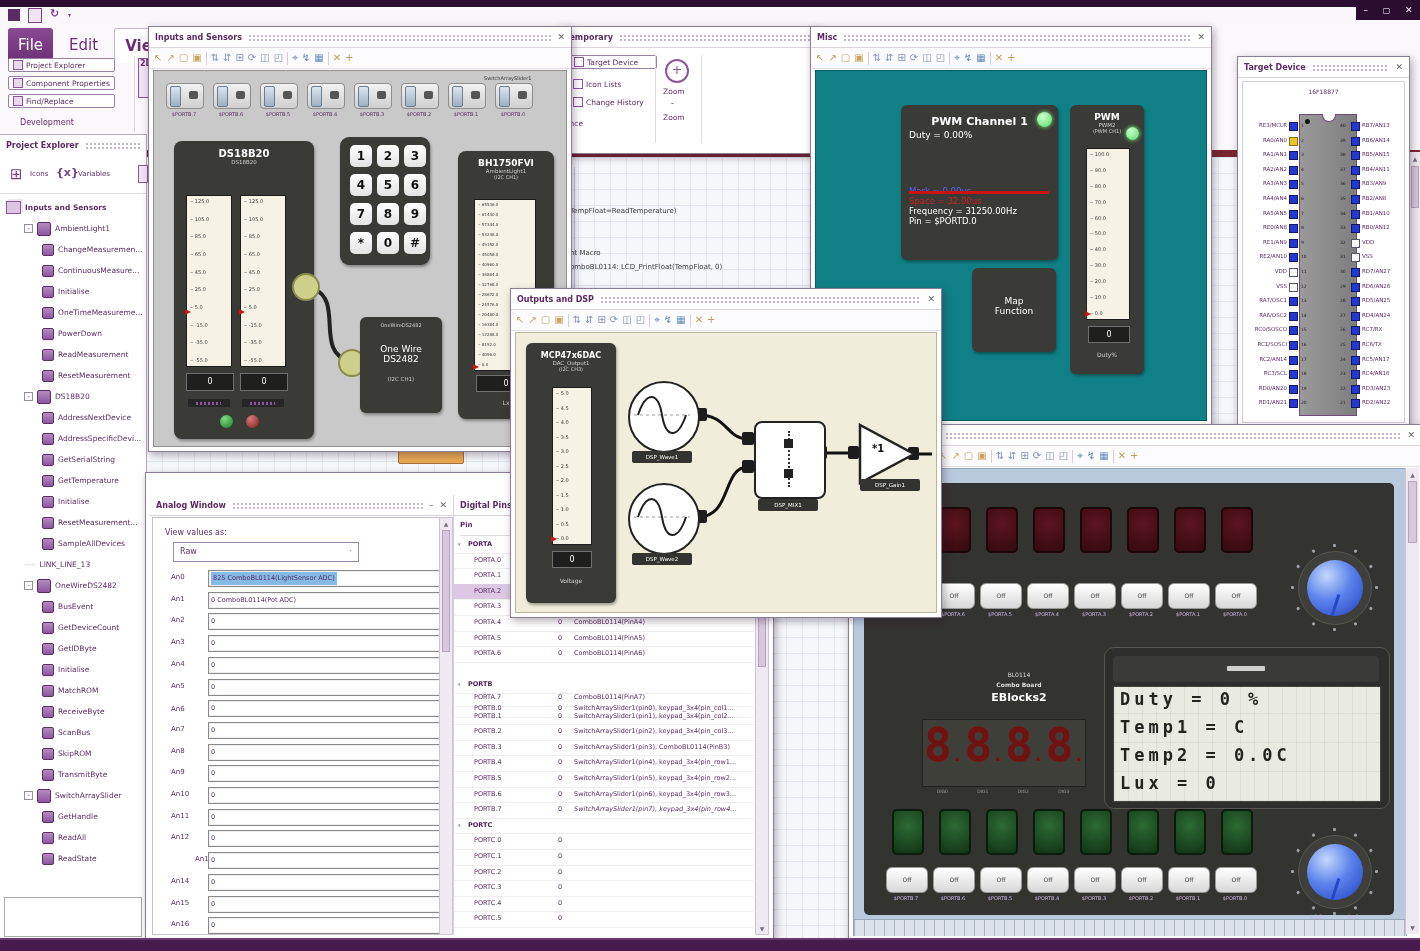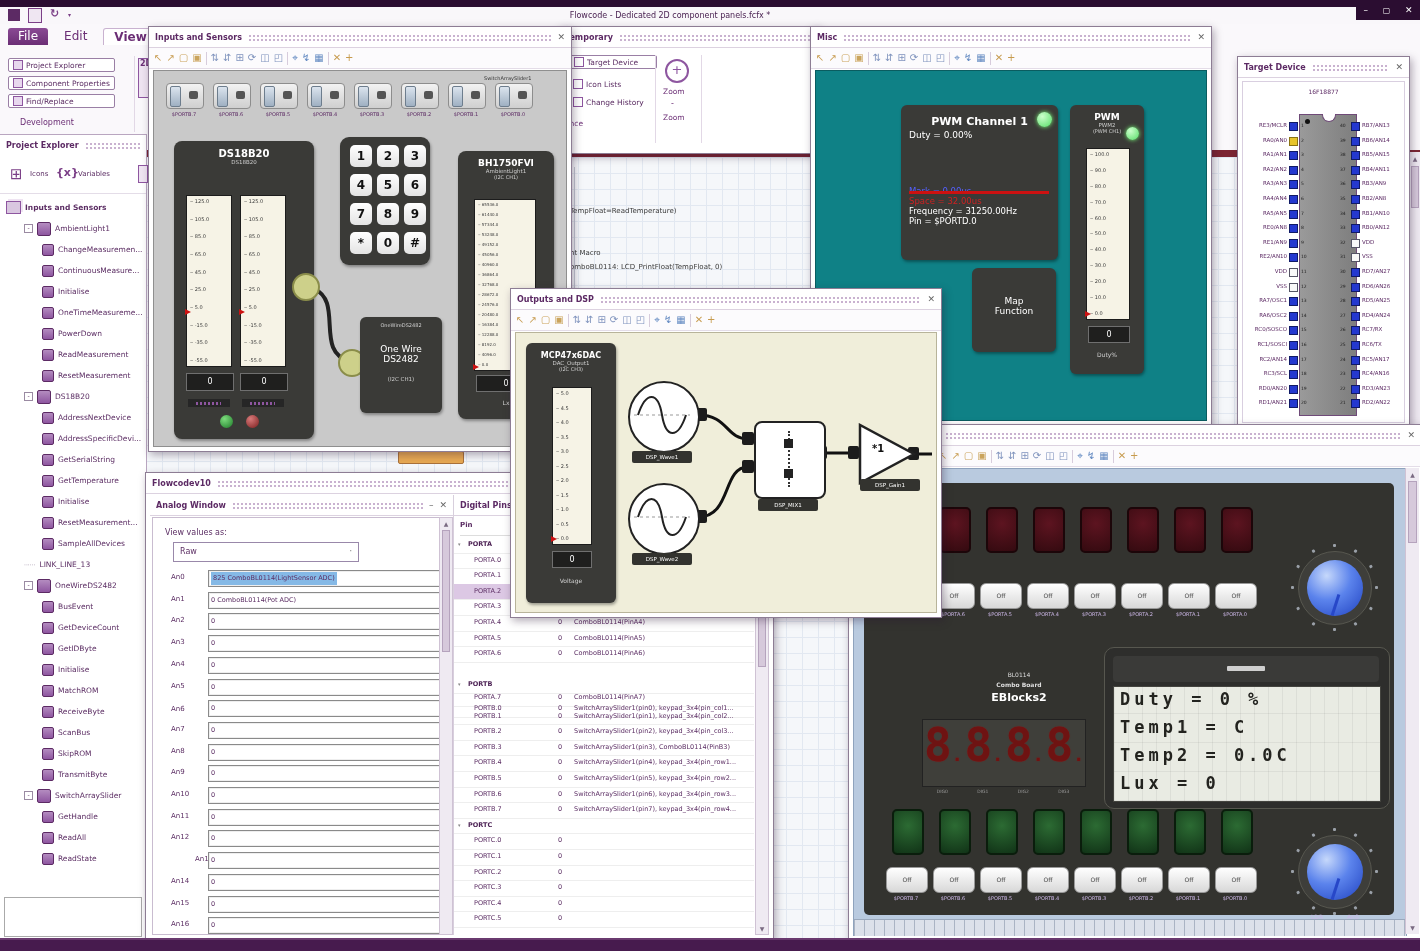--- a/index.html
+++ b/index.html
@@ -49,21 +49,21 @@
   
   .anrow{position:absolute;height:18px;}
   .anlab{position:absolute;right:242px;top:3px;font-size:7px;color:#5b2d63;}
   .anbox{position:absolute;left:55px;top:0;width:232px;height:15px;border:1px solid #8a8a8a;background:#fff;box-shadow:inset 0 0 0 1px #eee;font-size:6.5px;color:#5b2d63;line-height:15px;padding-left:2px;overflow:hidden;white-space:nowrap;}
   .anhl{background:#85b9e6;display:inline-block;height:13px;line-height:13px;padding:0 2px;margin-top:0;}
   .drow{position:absolute;left:0;width:100%;height:15.6px;font-size:6.5px;color:#5b2d63;border-bottom:1px solid #eee;white-space:nowrap;overflow:hidden;}
   .dgroup{font-weight:bold;color:#4a1f52;}
   
   .rbtn{display:flex;align-items:center;gap:3px;background:#fff;border:1px solid #9a7fa5;font-size:7.5px;color:#5b2d63;padding:1px 4px;border-radius:2px;white-space:nowrap;}
   .rbico{width:8px;height:8px;border:1px solid #8e56a0;background:#e8d8ee;flex:none;}
-  .tab{font-size:12px;color:#6b2e75;padding:1px 10px;}
+  .tab{font-size:15px;color:#6b2e75;padding:8px 10px;}
   .tab.filetab{background:linear-gradient(#8a4a94,#6b2e75);color:#fff;border-radius:3px 3px 0 0;}
   .tab.active{background:#fff;border:1px solid #c9b2d0;border-bottom:none;border-radius:3px 3px 0 0;font-weight:bold;}
   .chk{width:8px;height:8px;border:1px solid #8e56a0;background:#fff;flex:none;}
   
   .pinrow{position:absolute;height:13px;font-size:5.5px;color:#5c2a64;white-space:nowrap;}
   .pinsq{position:absolute;width:7px;height:7px;background:#2438cf;border:1px solid #101a66;top:2px;}
   .pinsq.pw{background:#f8f8f8;border:1px solid #556;}
   .pinsq.py{background:#e8c42c;border:1px solid #8a7314;}
   .pinnum{position:absolute;font-size:4.5px;color:#222;top:3px;}
   
@@ -77,21 +77,20 @@
 </style>
 </head>
 <body>
 
 <div class="abs" style="left:0;top:0;width:1420px;height:7px;background:#2b0d31;"></div>
 <div class="abs" style="left:0;top:7px;width:1420px;height:17px;background:#f9f7fa;">
   <div class="abs" style="left:8px;top:2px;width:12px;height:12px;background:#5c2a64;"></div>
   <div class="abs" style="left:28px;top:1px;width:12px;height:13px;border:1px solid #7b3f87;background:#efe6f2;"></div>
   <div class="abs" style="left:50px;top:0;font-size:11px;color:#7b3f87;font-weight:bold;">↻</div>
   <div class="abs" style="left:68px;top:4px;font-size:6px;color:#7b3f87;">▾</div>
-  <div class="abs" style="left:0;top:4px;width:1340px;text-align:center;font-size:8px;color:#4a2252;">Flowcode - Dedicated 2D component panels.fcfx *</div>
 </div>
 <div class="abs" style="left:1356px;top:0;width:64px;height:20px;background:#2b0d31;color:#fff;display:flex;align-items:center;justify-content:space-around;">
   <span style="font-size:9px;">–</span>
   <span style="font-size:8px;">▢</span>
   <span style="font-size:9px;">✕</span>
 </div>
 <div class="abs" style="left:1370px;top:29px;font-size:8px;color:#777;">∧</div>
 <div class="abs" style="left:1383px;top:26px;width:12px;height:12px;border-radius:50%;background:#7b3f87;color:#fff;font-size:8px;text-align:center;line-height:12px;">?</div>
 <div class="abs" style="left:1398px;top:29px;font-size:7px;color:#6b2e75;">Style</div>
 
@@ -917,24 +916,20 @@
     <div class="abs" style="left:0;top:450px;width:552px;height:16px;background:#dce1ea;background-image:repeating-linear-gradient(90deg,#aab4c4 0 1px,transparent 1px 10px);border-top:1px solid #9aa8bc;"></div>
   </div>
   <div class="abs" style="left:556px;top:43px;width:13px;height:466px;background:#efeaf2;border-left:1px solid #cfc2d4;">
     <div style="font-size:6px;color:#7a6a82;text-align:center;margin-top:3px;">▲</div>
     <div style="margin:3px 2px;height:60px;background:#d6c9db;border:1px solid #b5a3bd;"></div>
     <div style="font-size:6px;color:#7a6a82;text-align:center;position:absolute;bottom:3px;width:100%;">▼</div>
   </div>
 </div>
 
 <div class="win" style="left:145px;top:472px;width:627px;height:466px;z-index:7;">
-  <div class="win-title">
-    <span class="wt">Flowcodev10</span>
-    <span class="hatch"></span>
-  </div>
 
   <div class="abs" style="left:4px;top:22px;width:303px;height:440px;border-right:1px solid #d8cfdd;">
     <div class="win-title">
       <span class="wt">Analog Window</span>
       <span class="hatch"></span>
       <span class="minz">–</span>
       <span class="closex">✕</span>
     </div>
     <div class="abs" style="left:2px;top:22px;width:286px;height:416px;border:1px solid #c9bcd0;overflow:hidden;">
       <div class="abs" style="left:12px;top:10px;font-size:8px;color:#5b2d63;">View values as:</div>
@@ -1097,21 +1092,21 @@
           <span style="position: absolute; left: 120px; top: 3px; width: 176px; overflow: hidden;">SwitchArraySlider1(pin5), keypad_3x4(pin_row2...</span>
         </div>
         <div class="drow" style="top: 249.6px;">
           <span style="position: absolute; left: 20px; top: 3px;">PORTB.6</span>
           <span style="position: absolute; left: 104px; top: 3px;">0</span>
           <span style="position: absolute; left: 120px; top: 3px; width: 176px; overflow: hidden;">SwitchArraySlider1(pin6), keypad_3x4(pin_row3...</span>
         </div>
         <div class="drow" style="top: 265.2px;">
           <span style="position: absolute; left: 20px; top: 3px;">PORTB.7</span>
           <span style="position: absolute; left: 104px; top: 3px;">0</span>
-          <span style="position: absolute; left: 120px; top: 3px; width: 176px; overflow: hidden;">SwitchArraySlider1(pin7), keypad_3x4(pin_row4...</span>
+          <span style="position: absolute; left: 120px; top: 3px; width: 176px; overflow: hidden; font-style: italic;">SwitchArraySlider1(pin7), keypad_3x4(pin_row4...</span>
         </div>
         <div class="drow dgroup" style="top: 280.8px;">
           <span style="position: absolute; left: 4px; top: 4px; font-size: 5px; color: rgb(136, 136, 136);">▾</span>
           <span style="position: absolute; left: 14px; top: 3px;">PORTC</span>
         </div>
         <div class="drow" style="top: 296.4px;">
           <span style="position: absolute; left: 20px; top: 3px;">PORTC.0</span>
           <span style="position: absolute; left: 104px; top: 3px;">0</span>
         </div>
         <div class="drow" style="top: 312px;">

